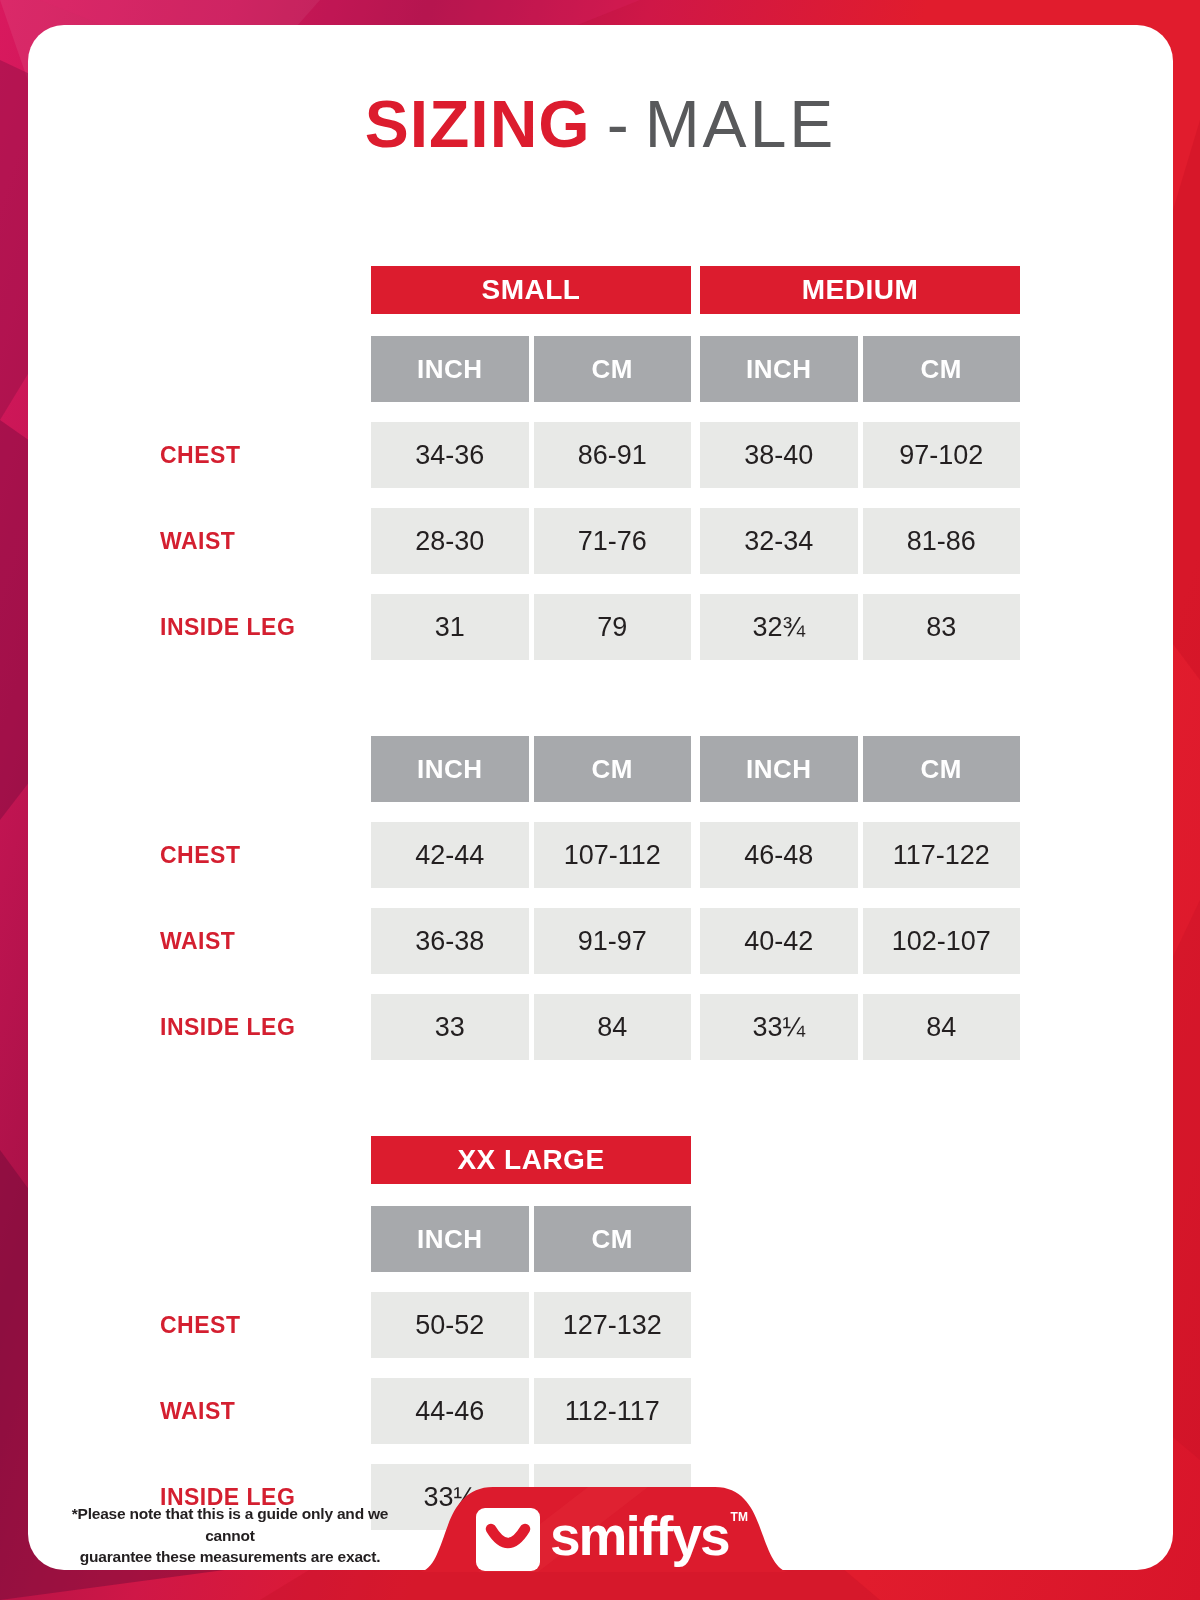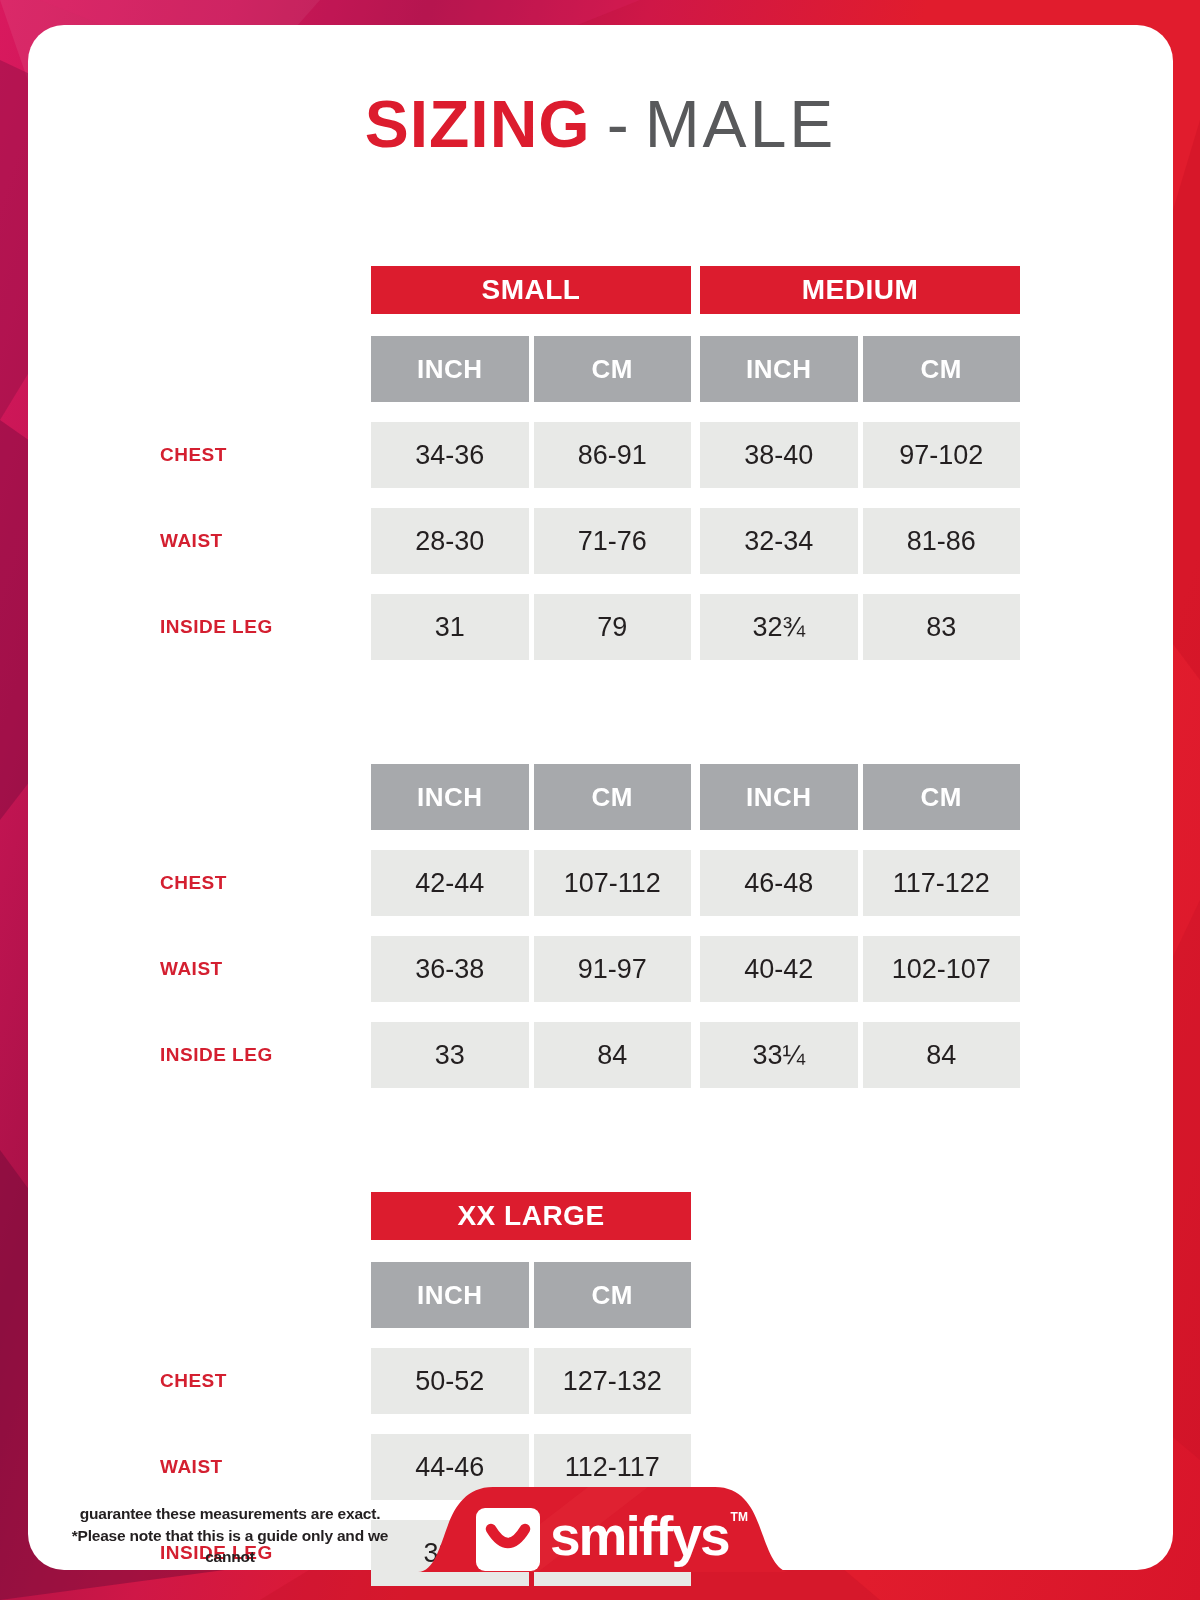--- a/index.html
+++ b/index.html
@@ -33,30 +33,30 @@
     text-align:center;
     font-size:66px;
     line-height:1;
     white-space:nowrap;
   }
   .title .t-red{color:var(--red);font-weight:800;letter-spacing:1px;}
   .title .t-sep{color:var(--title-gray);font-weight:400;margin:0 16px;}
   .title .t-gray{color:var(--title-gray);font-weight:400;letter-spacing:3px;}
   
   .tables{position:absolute;left:132px;top:241px;}
-  .size-table{margin-bottom:104px;}
+  .size-table{margin-bottom:76px;}
   .size-table:last-child{margin-bottom:0;}
   .trow{display:flex;gap:9px;margin-bottom:20px;}
   .trow.banner-row{margin-bottom:22px;}
   .trow:last-child{margin-bottom:0;}
   .lbl-col{width:202px;flex:none;display:flex;align-items:center;}
   .rlabel{
     color:var(--red-deep);
     font-weight:700;
-    font-size:19px;
+    font-size:23px;
     letter-spacing:0.5px;
     white-space:nowrap;
   }
   .banner{
     width:320px;flex:none;height:48px;
     background:var(--red);
     color:#fff;font-weight:700;font-size:28px;
     display:flex;align-items:center;justify-content:center;
     letter-spacing:0.5px;
   }
@@ -292,22 +292,22 @@
         <div class="pair">
           <div class="cell">33¼</div>
           <div class="cell">84</div>
         </div>
       </div>
     </section>
 
   </div>
 
   <div class="note">
+    <div>*Please note that this is a guide only and we cannot</div>
     <div>guarantee these measurements are exact.</div>
-    <div>*Please note that this is a guide only and we cannot</div>
   </div>
 
 </div>
 
 <div class="logo-tab">
   <svg class="tab-shape" viewBox="0 0 372 86" preserveAspectRatio="none" aria-hidden="true">
     <path d="M0,86 C16,86 22,60 30,39 C37,20 49,1 75,1 L297,1 C323,1 334,20 341,39 C349,60 356,86 372,86 Z" fill="#dc1b2d"></path>
     <polygon points="60,86 170,1 230,1 120,86" fill="#e8343f" opacity="0.25"></polygon>
   </svg>
   <div class="logo-content">

